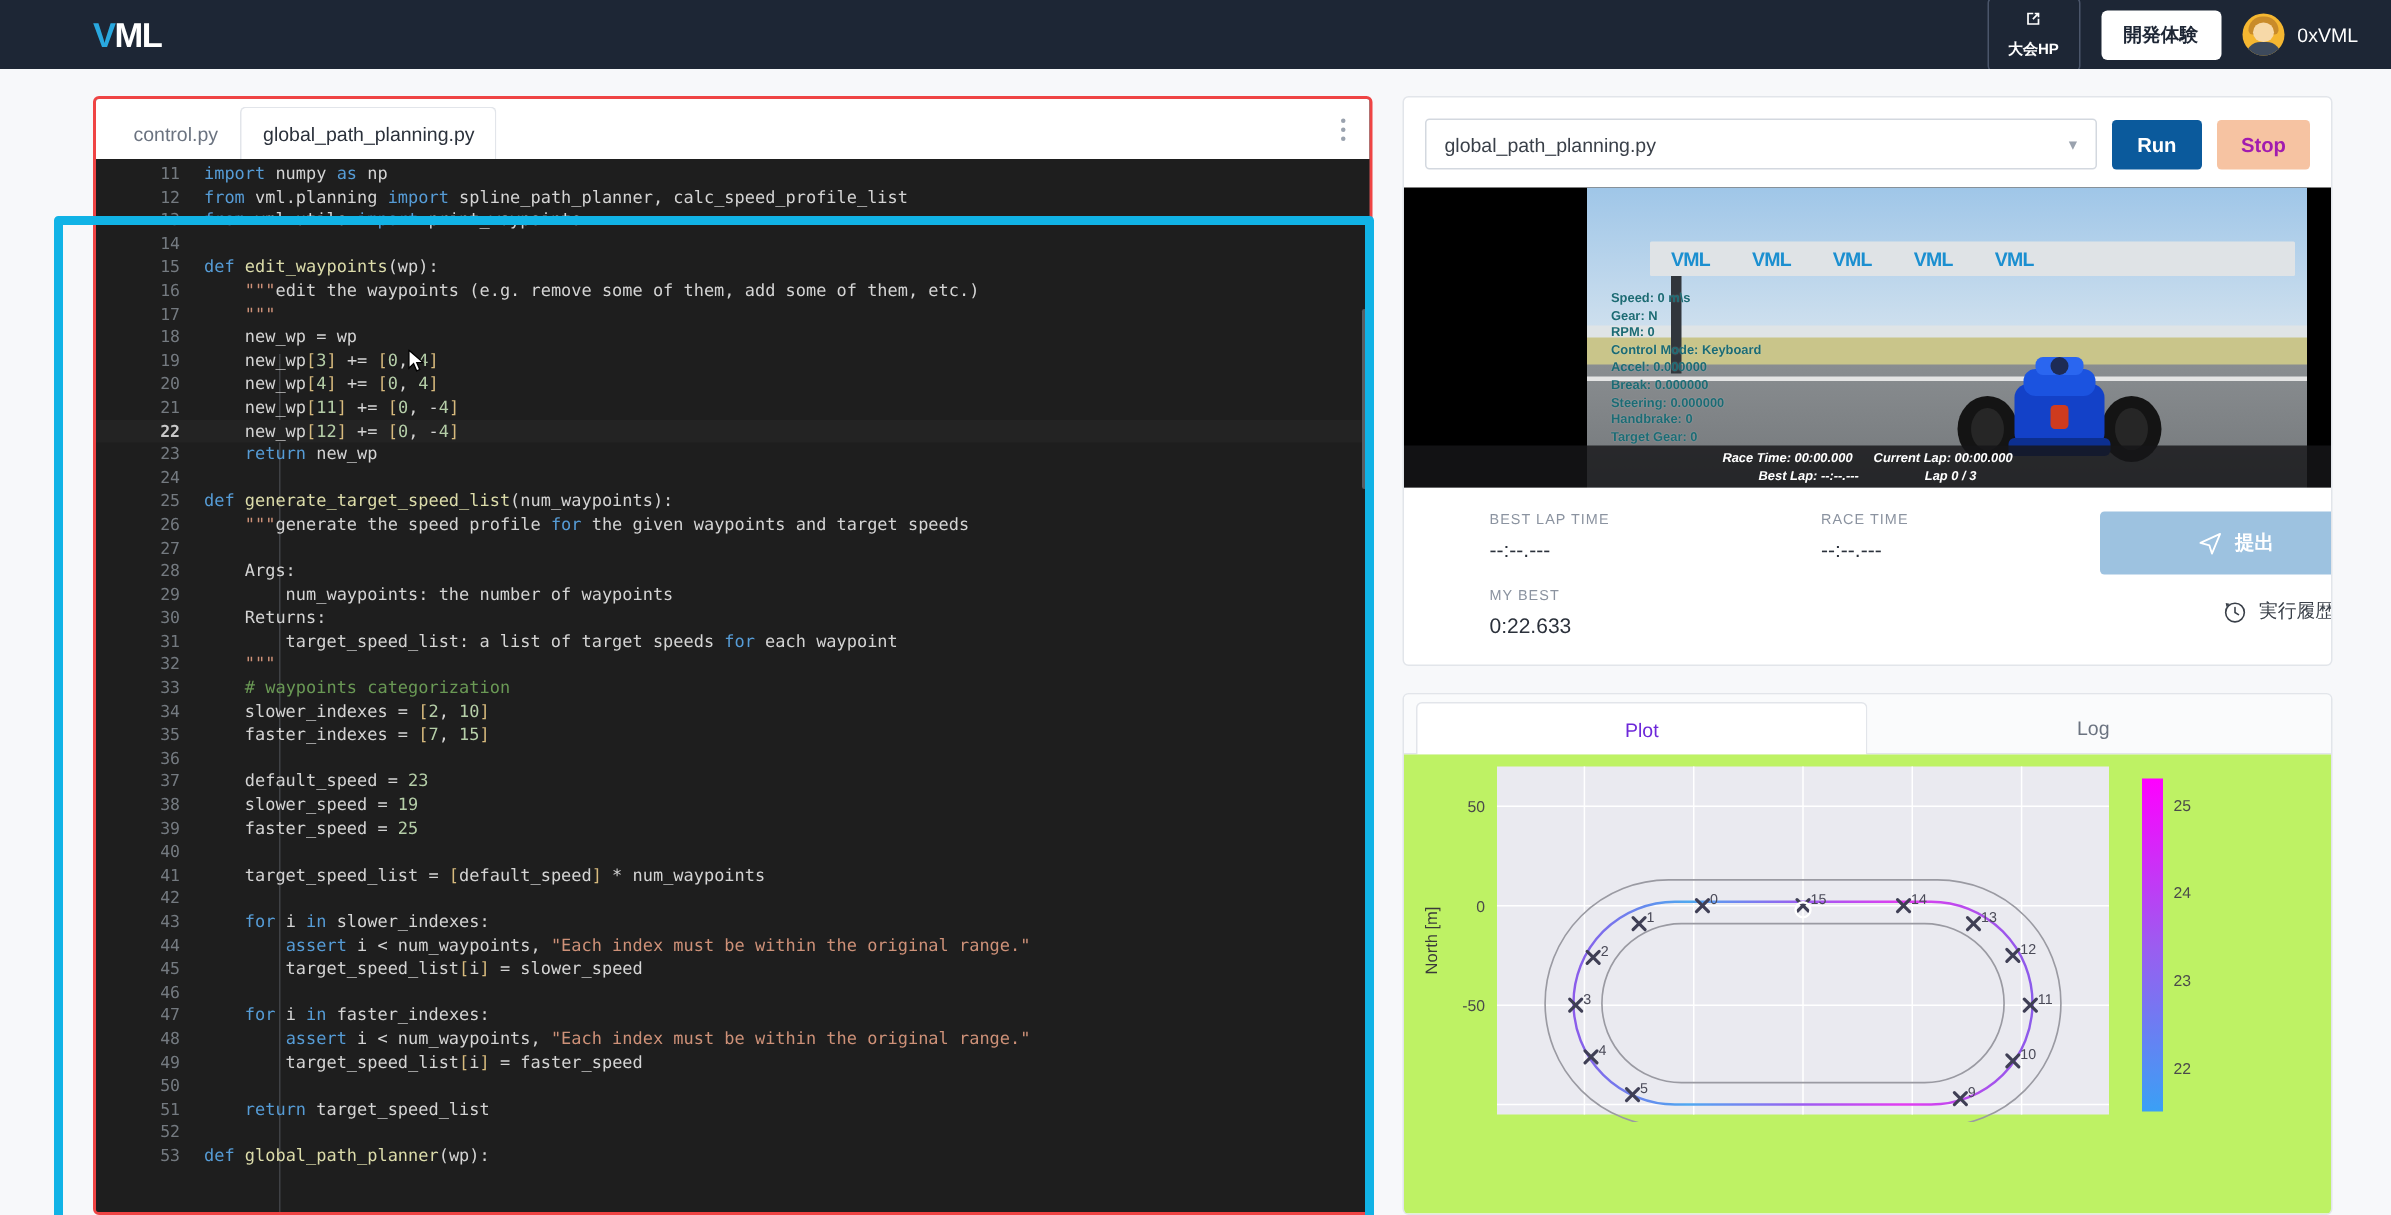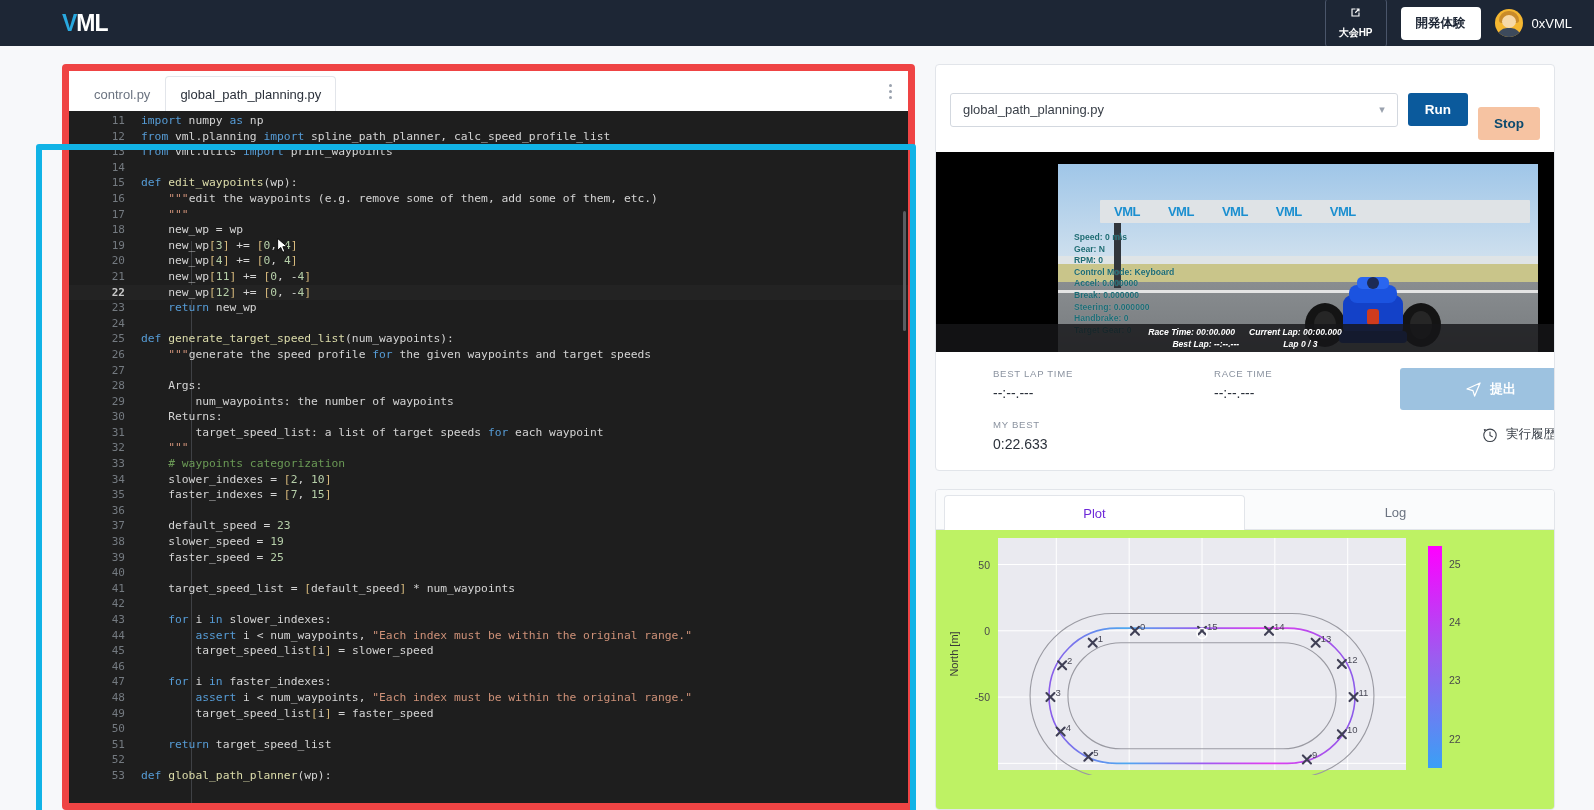--- a/index.html
+++ b/index.html
@@ -31,21 +31,21 @@
     border-radius:10px 10px 0 0;background:#3d4a5c;}
   .uname{color:#ffffff;font-size:13px;}
   .ext-ic{width:13px;height:13px;}
 
   
   .page{height:764px;background:#f7f8fa;display:flex;padding:18px 26px 0 62px;
     gap:20px;position:relative;}
 
   
   .editor-card{width:853px;flex:none;background:#404040;
-    border:7px solid #ef4444;border-radius:4px;display:flex;flex-direction:column;
+    border:2px solid #ef4444;border-radius:4px;display:flex;flex-direction:column;
     overflow:hidden;}
   .tabbar{height:40px;display:flex;align-items:flex-end;padding-left:10px;
     background:#ffffff;position:relative;flex:none;}
   .tab{font-size:13px;color:#6b7380;padding:10px 14px 9px;cursor:pointer;
     border:1px solid transparent;border-bottom:none;background:transparent;
     white-space:nowrap;}
   .tab.active{color:#2b313b;background:#ffffff;border-color:#e2e5ea;
     border-radius:4px 4px 0 0;}
   .kebab{position:absolute;right:16px;top:13px;display:flex;flex-direction:column;
     gap:3px;cursor:pointer;}
@@ -76,26 +76,26 @@
   .right{width:620px;flex:none;display:flex;flex-direction:column;gap:18px;}
   .run-card{background:#ffffff;border:1px solid #e2e5ea;border-radius:4px;
     overflow:hidden;flex:none;}
   .run-row{display:flex;align-items:center;gap:10px;padding:14px 14px 12px;}
   .sel{flex:1;height:34px;border:1px solid #d3d8df;border-radius:3px;
     display:flex;align-items:center;padding:0 12px;font-size:13px;color:#3a4049;
     background:#fff;cursor:pointer;}
   .sel .chev{margin-left:auto;color:#9aa2ae;font-size:11px;}
   .btn-run{background:#0b5a9c;color:#fff;font-size:13.5px;font-weight:bold;
     border:none;border-radius:3px;padding:9px 17px;cursor:pointer;text-align:right;}
-  .btn-stop{background:#f6c3a2;color:#0c4a6e;font-size:13.5px;font-weight:bold;
-    border:none;border-radius:3px;padding:9px 16px;cursor:pointer;margin-top:28px;}
+  .btn-stop{background:#f6c3a2;color:#a21caf;font-size:13.5px;font-weight:bold;
+    border:none;border-radius:3px;padding:9px 16px;cursor:pointer;}
 
   
   .game{height:200px;background:#000;position:relative;overflow:hidden;}
-  .game-inner{position:absolute;left:122px;top:12px;width:480px;height:200px;
+  .game-inner{position:absolute;left:122px;top:0;width:480px;height:200px;
     overflow:hidden;}
   .sky{position:absolute;inset:0;background:linear-gradient(#9fc6e8 0%,#cfe0ee 48%,#d8e2ea 56%);}
   .grass{position:absolute;left:0;top:100px;width:100%;height:26px;background:#c9c58a;}
   .wallfar{position:absolute;left:0;top:92px;width:100%;height:9px;background:#dfe4e6;}
   .road{position:absolute;left:0;top:118px;width:100%;height:82px;
     background:linear-gradient(#898d90,#7c8083 60%,#6e7276);}
   .rline{position:absolute;left:0;top:126px;width:100%;height:3px;background:#e4e4e4;}
   .bill{position:absolute;left:42px;top:36px;width:430px;height:23px;
     background:#dfe3e6;border-radius:1px;display:flex;align-items:center;
     gap:28px;padding-left:14px;}

